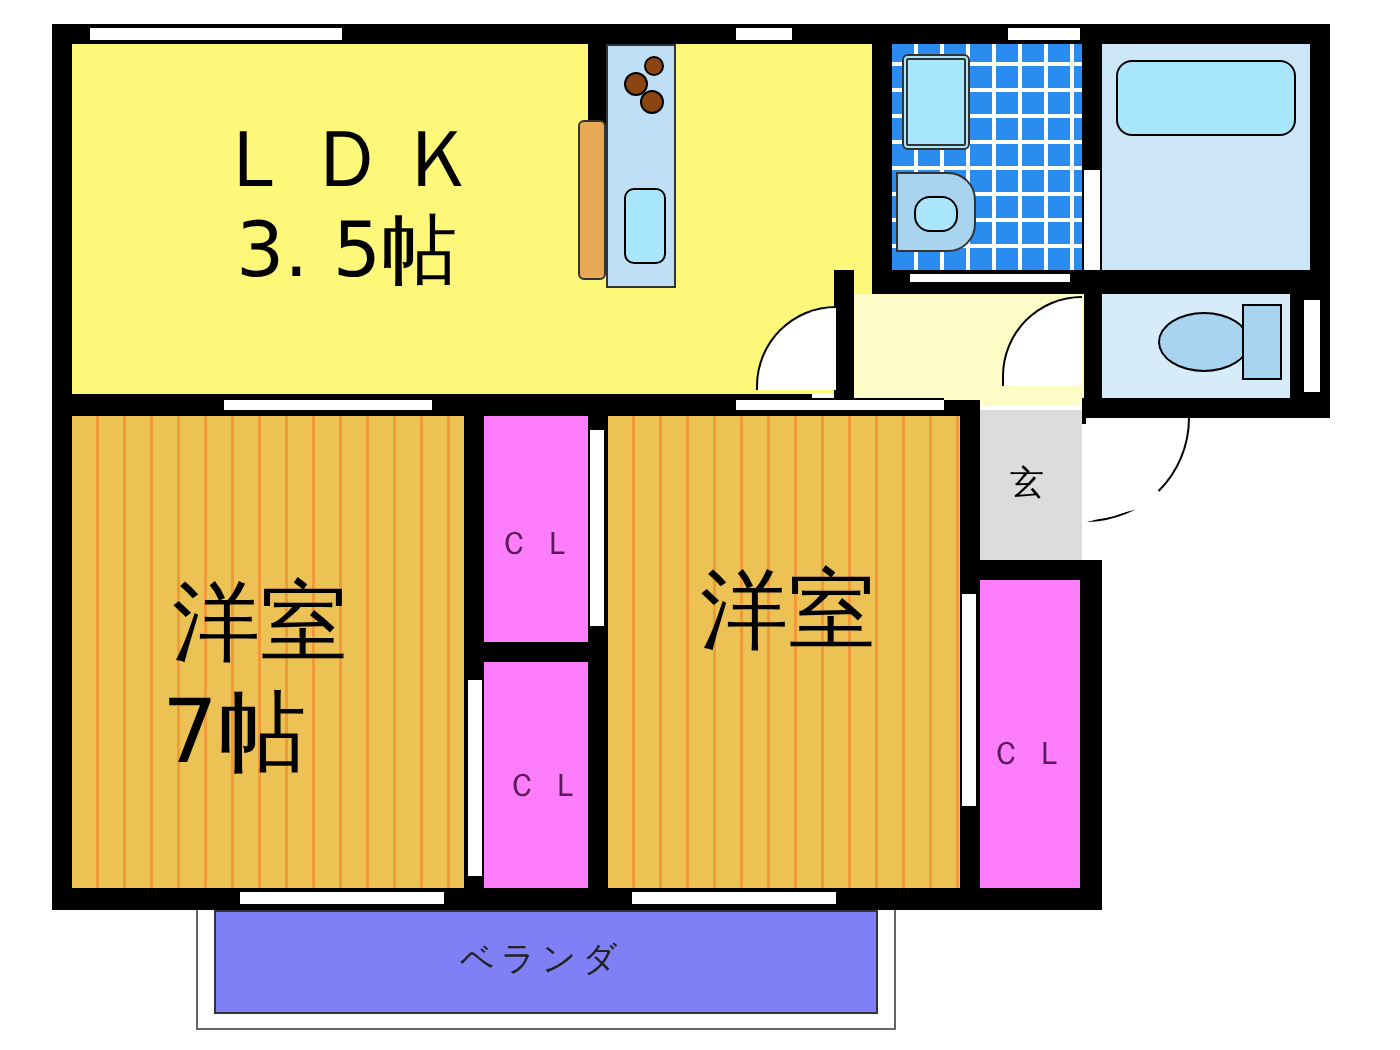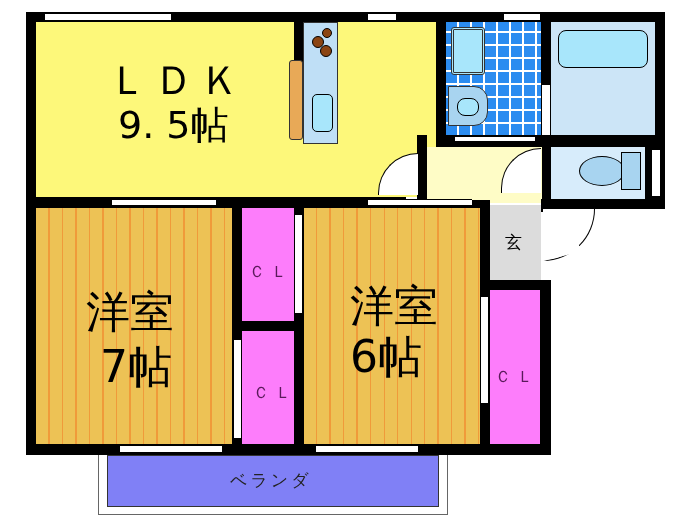--- a/index.html
+++ b/index.html
@@ -30,21 +30,21 @@
   <div class="abs wall" style="left:26px;top:12px;width:10px;height:243px;"></div>
   <div class="abs wall" style="left:26px;top:200px;width:10px;height:255px;"></div>
   <div class="abs wall" style="left:26px;top:444px;width:525px;height:11px;"></div>
   <div class="abs wall" style="left:540px;top:280px;width:11px;height:175px;"></div>
   <div class="abs wall" style="left:655px;top:12px;width:10px;height:196px;"></div>
 
   <div class="abs ldk" style="left:36px;top:22px;width:400px;height:175px;"></div>
   <div class="abs wall" style="left:26px;top:197px;width:380px;height:11px;"></div>
   <div class="abs wall" style="left:436px;top:12px;width:10px;height:135px;"></div>
   <div class="abs label" style="left:108px;top:60px;font-size:40px;letter-spacing:6px;">ＬＤＫ</div>
-  <div class="abs label" style="left:118px;top:106px;font-size:38px;">9. 5帖</div>
+  <div class="abs label" style="left:118px;top:106px;font-size:38px;">3. 5帖</div>
 
   <div class="abs wall" style="left:294px;top:22px;width:9px;height:48px;"></div>
   <div class="abs" style="left:303px;top:22px;width:35px;height:122px;background:#bfdff6;border:1px solid #333;"></div>
   <div class="abs" style="left:312px;top:36px;width:12px;height:12px;border-radius:50%;background:#8b4513;border:1px solid #000;"></div>
   <div class="abs" style="left:322px;top:28px;width:10px;height:10px;border-radius:50%;background:#8b4513;border:1px solid #000;"></div>
   <div class="abs" style="left:320px;top:45px;width:12px;height:12px;border-radius:50%;background:#8b4513;border:1px solid #000;"></div>
   <div class="abs" style="left:312px;top:94px;width:21px;height:38px;border-radius:5px;background:#a8e6fb;border:1px solid #000;"></div>
   <div class="abs" style="left:289px;top:60px;width:14px;height:80px;background:#e8a957;border:1px solid #333;border-radius:3px;"></div>
 
   <div class="abs tile" style="left:446px;top:22px;width:96px;height:113px;"></div>
@@ -71,35 +71,34 @@
   <div class="abs" style="left:621px;top:152px;width:20px;height:38px;background:#a8d4f0;border:1px solid #000;"></div>
   <div class="abs wall" style="left:541px;top:199px;width:124px;height:10px;"></div>
 
   <div class="abs genkan" style="left:489px;top:205px;width:52px;height:75px;"></div>
   <div class="abs label" style="left:505px;top:234px;font-size:17px;">玄</div>
   <div class="abs wall" style="left:480px;top:280px;width:71px;height:10px;"></div>
   <div class="abs door" style="left:543px;top:209px;width:52px;height:52px;border-radius:0 0 52px 0;border-left:4px solid #fff;border-top:none;"></div>
 
   <div class="abs wood" style="left:36px;top:208px;width:197px;height:236px;"></div>
   <div class="abs label" style="left:86px;top:290px;font-size:44px;">洋室</div>
-  <div class="abs label" style="left:100px;top:345px;font-size:44px;">7帖</div>
+  <div class="abs label" style="left:81px;top:345px;font-size:44px;">7帖</div>
   <div class="abs wall" style="left:232px;top:200px;width:10px;height:255px;"></div>
 
   <div class="abs cl" style="left:242px;top:208px;width:52px;height:113px;"></div>
   <div class="abs label cllabel" style="left:249px;top:264px;">ＣＬ</div>
   <div class="abs wall" style="left:232px;top:321px;width:70px;height:10px;"></div>
   <div class="abs cl" style="left:242px;top:331px;width:52px;height:113px;"></div>
   <div class="abs label cllabel" style="left:253px;top:385px;">ＣＬ</div>
   <div class="abs wall" style="left:294px;top:200px;width:10px;height:255px;"></div>
   <div class="abs" style="left:295px;top:215px;width:7px;height:98px;background:#fff;"></div>
   <div class="abs" style="left:234px;top:340px;width:7px;height:98px;background:#fff;"></div>
 
   <div class="abs wood" style="left:304px;top:208px;width:177px;height:236px;"></div>
   <div class="abs label" style="left:350px;top:284px;font-size:44px;">洋室</div>
-  <div class="abs label" style="left:350px;top:335px;font-size:44px;">6帖</div>
   <div class="abs wall" style="left:480px;top:200px;width:10px;height:255px;"></div>
   <div class="abs wall" style="left:294px;top:200px;width:196px;height:8px;"></div>
   <div class="abs" style="left:481px;top:297px;width:7px;height:106px;background:#fff;"></div>
 
   <div class="abs cl" style="left:490px;top:290px;width:50px;height:154px;"></div>
   <div class="abs label cllabel" style="left:495px;top:369px;">ＣＬ</div>
 
   <div class="abs win" style="left:45px;top:13px;width:126px;height:8px;"></div>
   <div class="abs win" style="left:368px;top:13px;width:28px;height:8px;"></div>
   <div class="abs win" style="left:504px;top:13px;width:36px;height:8px;"></div>

